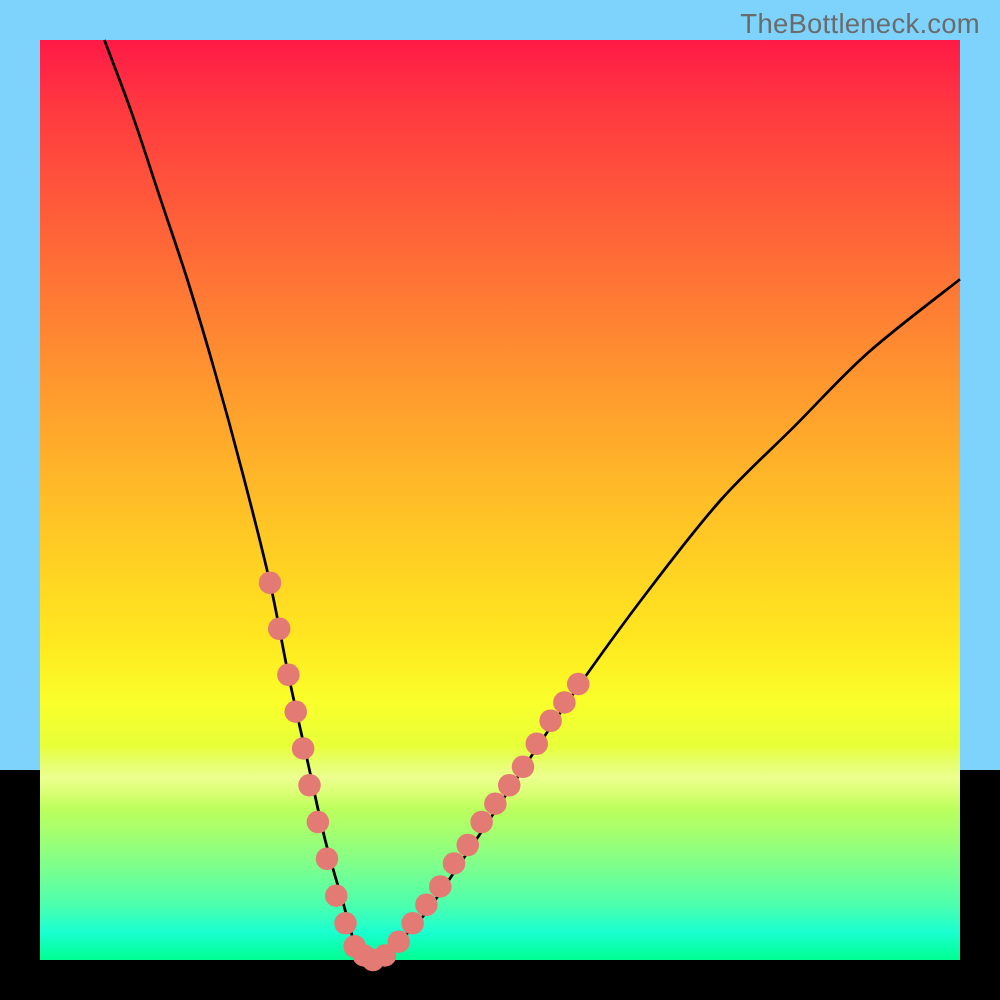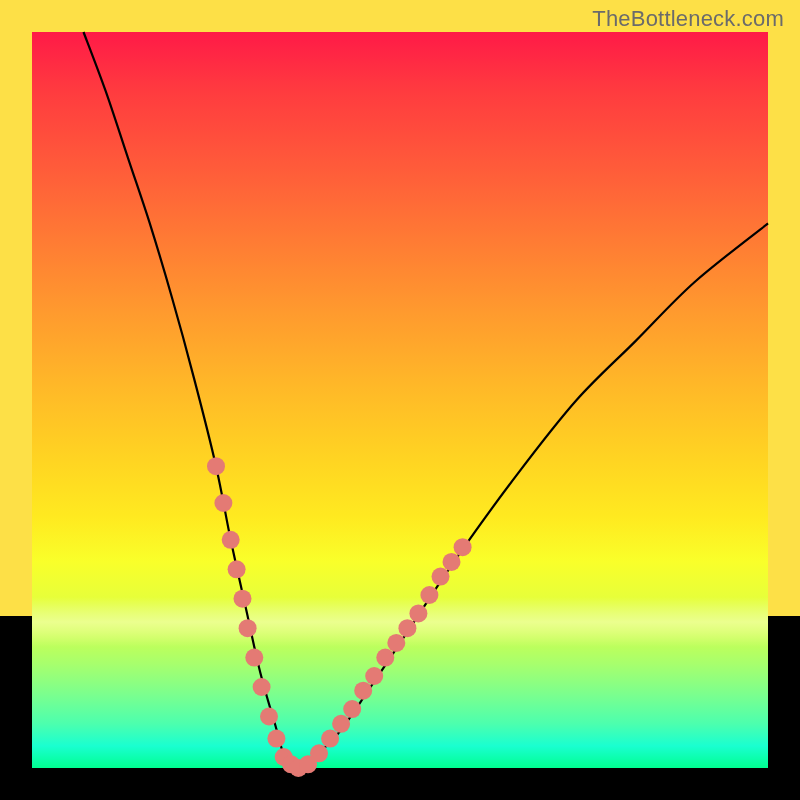--- a/index.html
+++ b/index.html
@@ -8,21 +8,21 @@
     width: 800px;
     height: 800px;
     overflow: hidden;
     background: #000;
     font-family: Arial, Helvetica, sans-serif;
   }
   .frame {
     position: relative;
     width: 800px;
     height: 616px;
-    background: #fde047;
+    background: #7dd3fc;
     text-align: right;
   }
   .plot-area {
     position: absolute;
     left: 32px;
     top: 32px;
     width: 736px;
     height: 736px;
     background: linear-gradient(
       to bottom,

